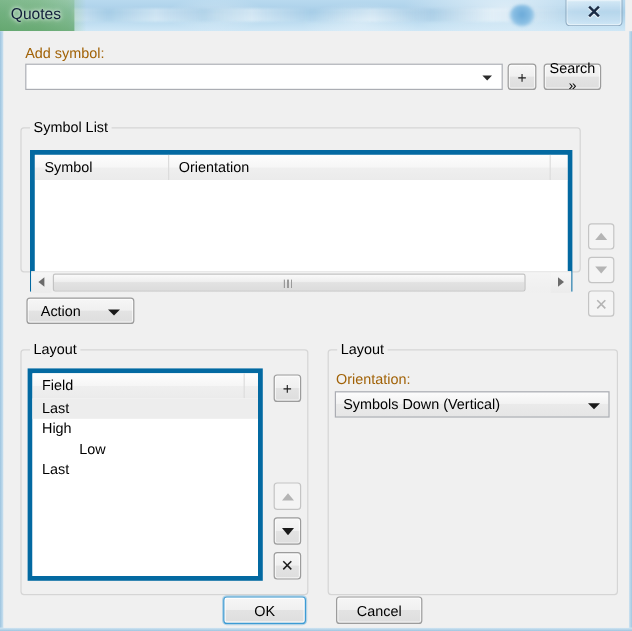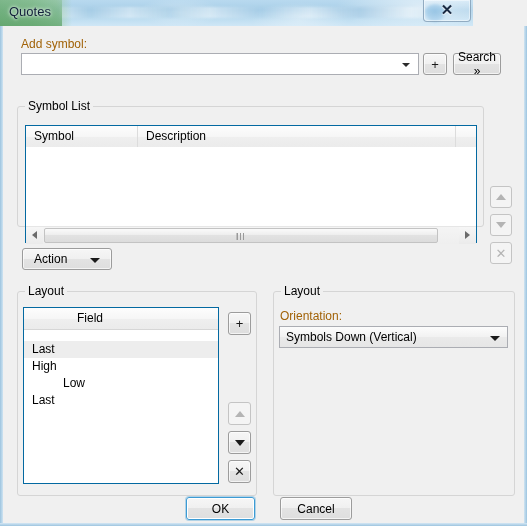--- a/index.html
+++ b/index.html
@@ -17,21 +17,21 @@
     height: 526px;
     box-sizing: border-box;
     background: #f0f0f0;
     overflow: hidden;
   }
 
   
   #titlebar {
     position: absolute;
     left: 0; top: 0;
-    width: 473px; height: 26px;
+    width: 521px; height: 26px;
     background:
       radial-gradient(ellipse 120px 40px at 420px 6px, rgba(255,255,255,.55), rgba(255,255,255,0) 70%),
       radial-gradient(ellipse 70px 26px at 300px 20px, rgba(255,255,255,.35), rgba(255,255,255,0) 70%),
       radial-gradient(ellipse 60px 22px at 180px 12px, rgba(255,255,255,.30), rgba(255,255,255,0) 70%),
       linear-gradient(to bottom, #b8d9ef 0%, #a9cfe8 40%, #bcdcf0 70%, #cfe7f6 100%);
     overflow: hidden;
   }
   #titlebar .blurstripe {
     position: absolute;
     left: 60px; top: 7px;
@@ -171,21 +171,21 @@
   .btn.default {
     border-color: #3c9bd4;
     box-shadow: inset 0 0 0 1px #fff, 0 0 0 1px rgba(60,155,212,.35);
   }
   .btn.disabled { color: #9a9a9a; border-color: #c4c4c4; background: #f4f4f4; box-shadow:none; }
 
   
   .listview {
     position: absolute;
     background: #fff;
-    border: 1px solid #0369a1;
+    border: 4px solid #0369a1;
     box-sizing: border-box;
     overflow: hidden;
   }
   .lv-header {
     position: absolute; left: 0; top: 0; right: 0; height: 21px;
     background: linear-gradient(to bottom, #fdfdfd 0%, #f6f6f6 50%, #efefef 51%, #ebebeb 100%);
     border-bottom: 1px solid #d6d6d6;
   }
   .lv-col {
     position: absolute; top: 0; height: 21px;
@@ -316,21 +316,21 @@
     </div>
 
     <div class="groupbox" style="left:14px; top:73px; width:467px; height:128px;">
       <div class="gb-frame"></div>
       <div class="gb-title">Symbol List</div>
     </div>
 
     <div class="listview" style="left:22px; top:99px; width:452px; height:118px;">
       <div class="lv-header">
         <div class="lv-col" style="left:0; width:112px;">Symbol</div>
-        <div class="lv-col" style="left:112px; width:318px;">Description</div>
+        <div class="lv-col" style="left:112px; width:318px;">Orientation</div>
         <div class="lv-col" style="left:430px; width:22px; border-right:none;"></div>
       </div>
       <div style="position:absolute;left:0;top:21px;right:0;bottom:0;background:#fff;"></div>
     </div>
 
     <div class="hscroll" style="left:23px; top:200px; width:450px;">
       <div class="track"></div>
       <div class="sb-arrow left">
         <div class="tri l"></div>
       </div>
@@ -357,24 +357,24 @@
       <span style="position:absolute;right:11px;top:9px;width:0;height:0;border-left:5px solid transparent;border-right:5px solid transparent;border-top:5px solid #1a1a1a;"></span>
     </div>
 
     <div class="groupbox" style="left:14px; top:258px; width:240px; height:212px;">
       <div class="gb-frame"></div>
       <div class="gb-title">Layout</div>
     </div>
 
     <div class="listview" style="left:20px; top:281px; width:196px; height:177px;">
       <div class="lv-header">
-        <div class="lv-col" style="left:0; width:177px;margin-left:45px;">Field</div>
+        <div class="lv-col" style="left:0; width:177px;">Field</div>
         <div class="lv-col" style="left:177px; width:17px; border-right:none;"></div>
       </div>
-      <div id="fields-rows" style="position:absolute;left:0;top:21px;right:0;bottom:0;background:#fff;margin-top:12px;">
+      <div id="fields-rows" style="position:absolute;left:0;top:21px;right:0;bottom:0;background:#fff;">
           <div class="lv-row sel" style="top: 0px;"><span>Last</span></div>
           <div class="lv-row" style="top: 17px;"><span>High</span></div>
           <div class="lv-row" style="top: 34px; padding-left: 39px;"><span>Low</span></div>
           <div class="lv-row" style="top: 51px;"><span>Last</span></div>
         </div>
     </div>
 
     <div class="btn" style="left:225px; top:286px; width:23px; height:23px;">
       <span class="plus">+</span>
     </div>

